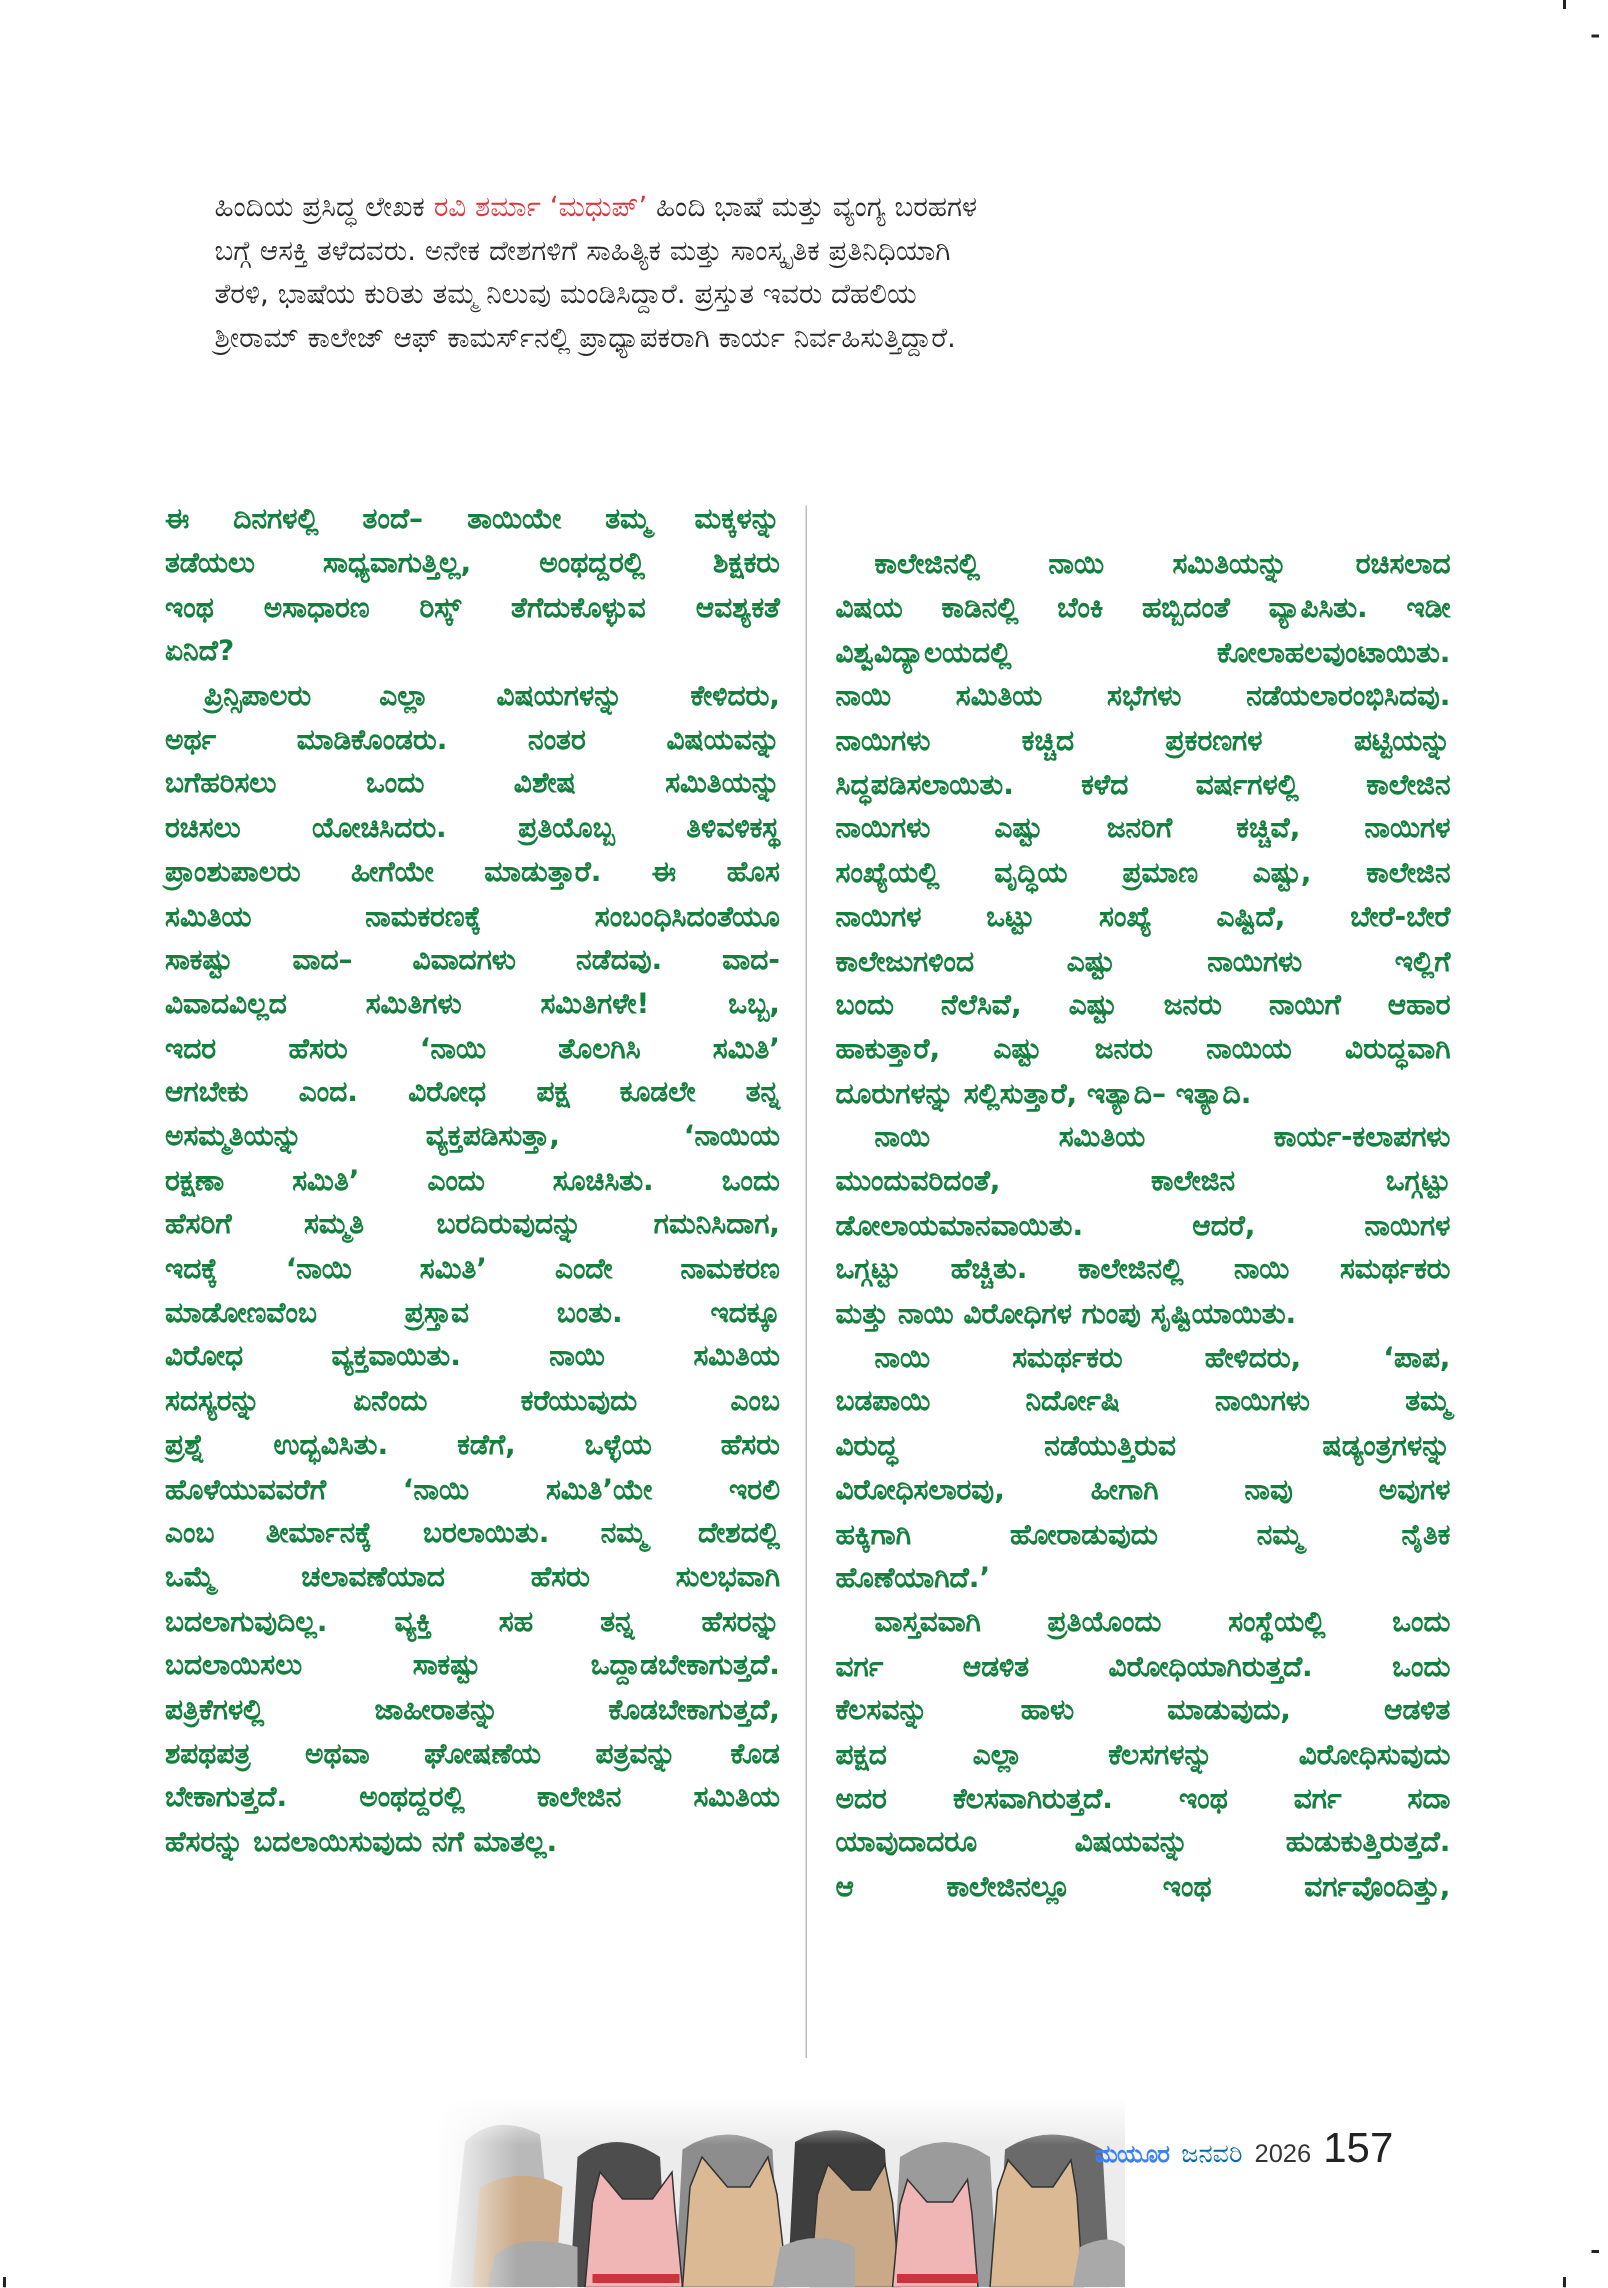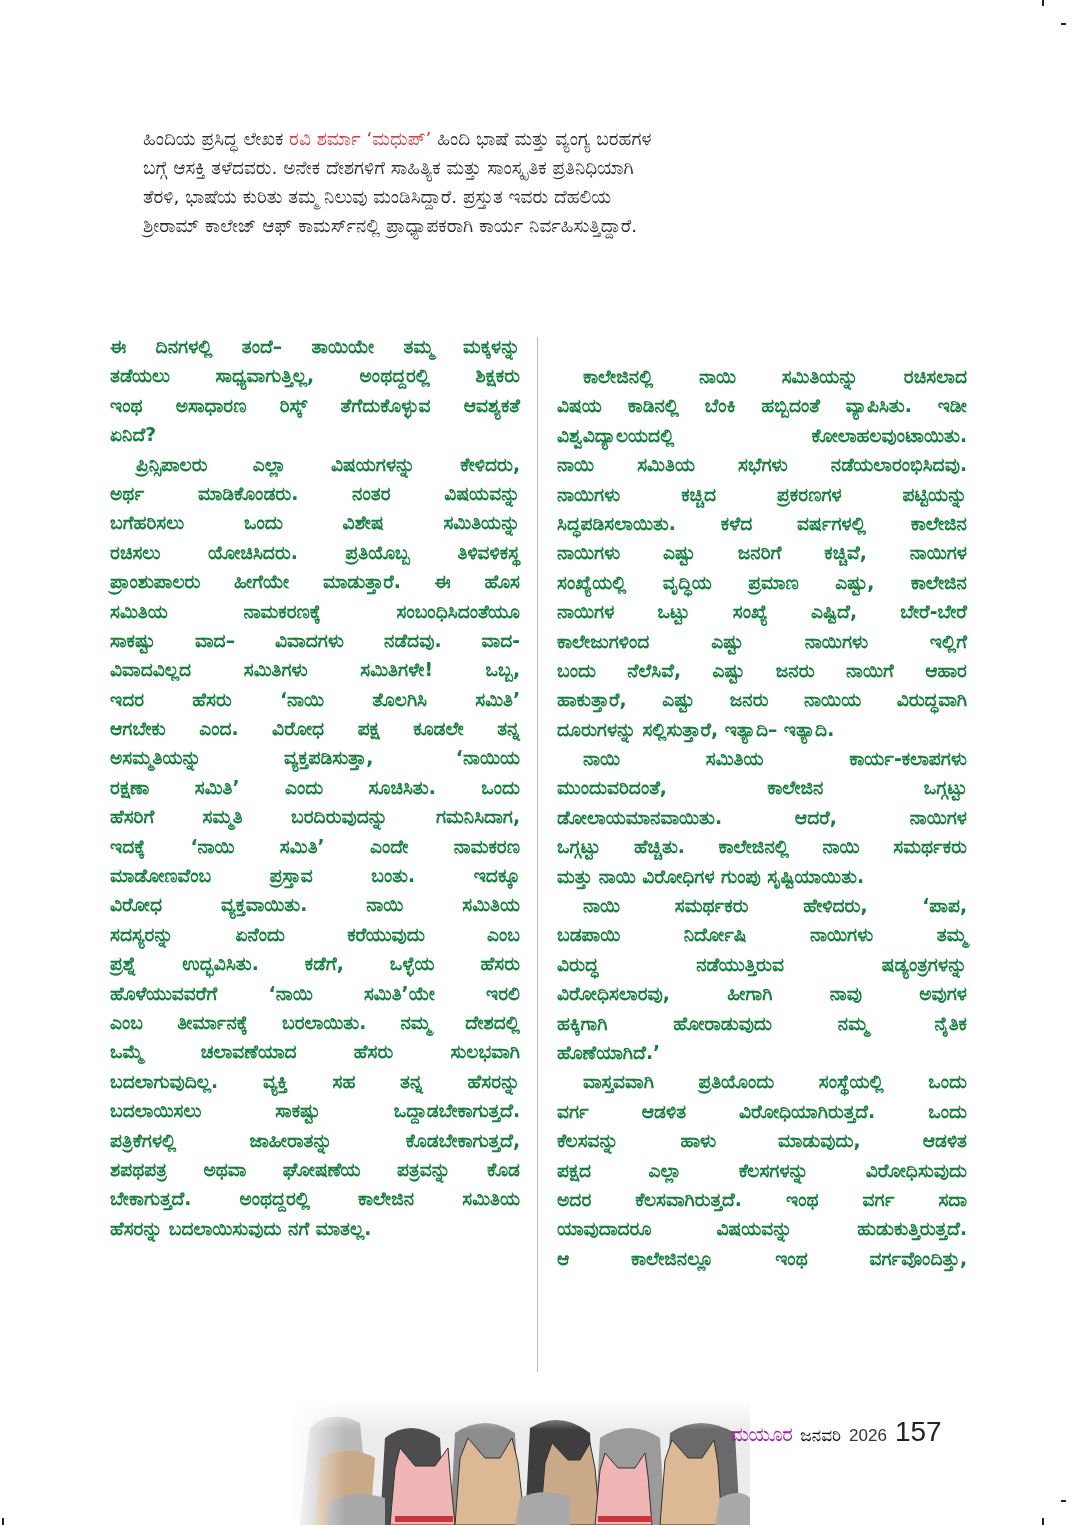--- a/index.html
+++ b/index.html
@@ -21,22 +21,22 @@
   .column { position: absolute; top: 332px; width: 410px; font-size: 18.7px; line-height: 29.4px; color: #15803d; font-weight: bold; }
   .col-left { left: 110px; }
   .col-right { left: 557px; margin-top: 30px; }
   .column .line { display: block; white-space: nowrap; text-align: justify; text-align-last: justify; height: 29.4px; }
   .column .line.last { text-align-last: left; }
   .column .line.indent { padding-left: 26px; }
 
   .divider { position: absolute; left: 537px; top: 337px; width: 1px; height: 1035px; background: #bdbdbd; }
 
   .footer { position: absolute; left: 730px; top: 1392px; height: 34px; display: flex; align-items: baseline; gap: 8px; }
-  .footer .brand { color: #a21caf; font-weight: normal; font-size: 20px; letter-spacing: -0.5px; }
-  .footer .month { font-size: 17px; color: #000000; }
+  .footer .brand { color: #3b82f6; font-weight: bold; font-size: 16px; letter-spacing: -0.5px; }
+  .footer .month { font-size: 17px; color: #0369a1; }
   .footer .year { font-size: 17px; color: #333; font-family: "Liberation Sans", sans-serif; }
   .footer .page { font-size: 28px; color: #222; font-family: "Liberation Sans", sans-serif; margin-top: 24px; }
 
   .illustration { position: absolute; left: 290px; top: 1398px; width: 460px; height: 127px; overflow: hidden; }
   .illustration svg { width: 100%; height: 100%; display: block; }
 </style>
 </head>
 <body>
 
 <div class="crop-mark cm-top-right-v"></div>

